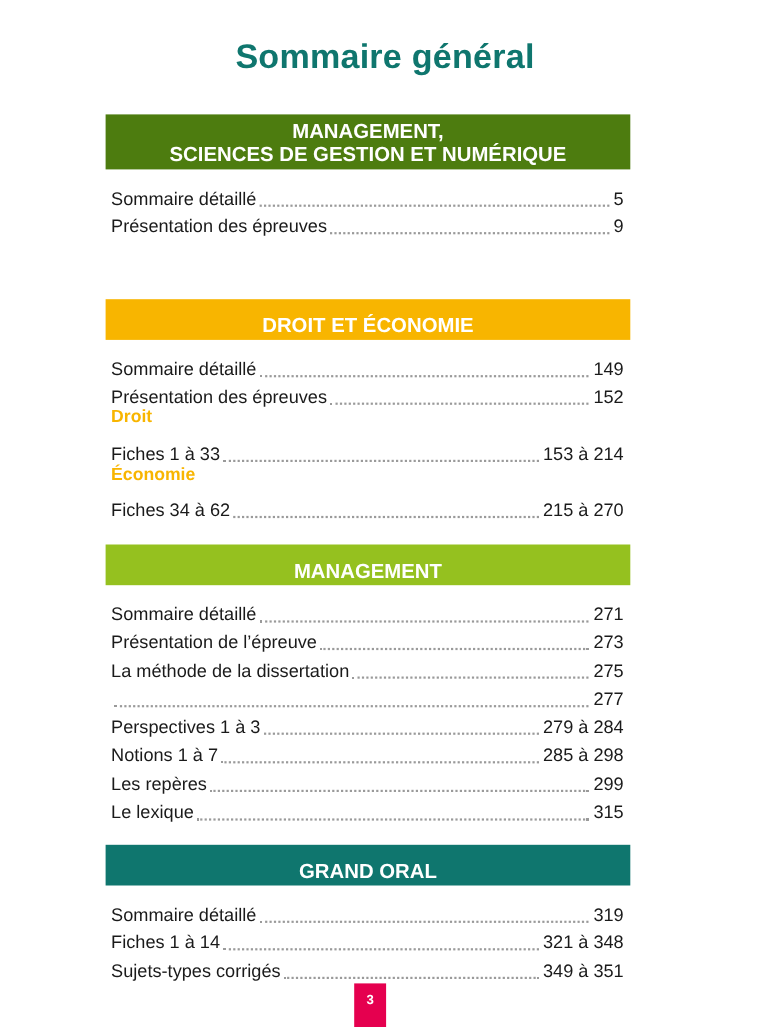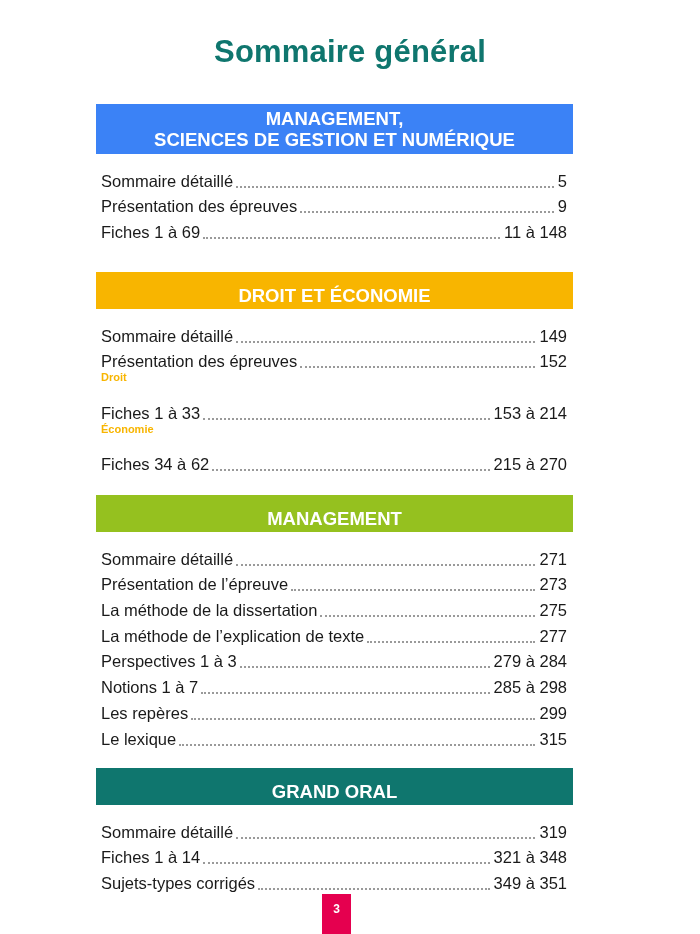--- a/index.html
+++ b/index.html
@@ -3,31 +3,31 @@
 <meta charset="utf-8">
 <style>
   html, body { margin:0; padding:0; background:#ffffff; }
   body { width:700px; height:934px; position:relative; overflow:hidden;
          font-family:"Liberation Sans", "DejaVu Sans", sans-serif; color:#1a1a1a; }
   .title { position:absolute; top:34px; left:0; width:700px; text-align:center;
            color:#0f766e; font-weight:bold; font-size:31px; letter-spacing:0.2px; }
   .section { position:absolute; left:96px; width:477px; }
   .band { width:477px; color:#ffffff; font-weight:bold; text-align:center;
           font-size:18.5px; line-height:21px; box-sizing:border-box; }
-  .band.b1 { background:#3b82f6; padding:4px 0 4px; }
+  .band.b1 { background:#4d7c0f; padding:4px 0 4px; }
   .band.single { padding:13px 0 3px; }
   .b2 { background:#f8b500; }
   .b3 { background:#95c11f; }
   .b4 { background:#0f766e; }
   .entries { margin-top:11px; padding:0 6px 0 5px; }
   .row { display:flex; align-items:flex-end; height:25.7px; font-size:16.5px; }
   .row .label { white-space:nowrap; }
   .row .dots { flex:1; margin:0 4px 0 3px; border-bottom:2px dotted #9a9a9a; height:0; transform:translateY(-3px); }
   .row .page { white-space:nowrap; }
-  .sub { height:25.7px; font-size:11px; font-weight:bold; color:#f8b500; display:flex; align-items:baseline; }
+  .sub { height:25.7px; font-size:16px; font-weight:bold; color:#f8b500; display:flex; align-items:baseline; }
   .pagenum { position:absolute; left:322px; top:894px; width:29px; height:40px; background:#e5004f;
              color:#fff; font-weight:bold; font-size:12px; text-align:center; line-height:30px; }
 </style>
 </head>
 <body>
 
 <div class="title">Sommaire général</div>
 
 <div class="section" style="top:104px;">
   <div class="band b1">
@@ -37,25 +37,20 @@
   <div class="entries">
     <div class="row">
         <span class="label">Sommaire détaillé</span>
         <span class="dots"></span>
         <span class="page">5</span>
       </div>
     <div class="row">
         <span class="label">Présentation des épreuves</span>
         <span class="dots"></span>
         <span class="page">9</span>
-      </div>
-    <div class="row">
-        <span class="label">Fiches 1 à 69</span>
-        <span class="dots"></span>
-        <span class="page">11 à 148</span>
       </div>
   </div>
 </div>
 
 <div class="section" style="top:272px;">
   <div class="band single b2">DROIT ET ÉCONOMIE</div>
   <div class="entries">
     <div class="row">
         <span class="label">Sommaire détaillé</span>
         <span class="dots"></span>
@@ -93,21 +88,20 @@
         <span class="label">Présentation de l’épreuve</span>
         <span class="dots"></span>
         <span class="page">273</span>
       </div>
     <div class="row">
         <span class="label">La méthode de la dissertation</span>
         <span class="dots"></span>
         <span class="page">275</span>
       </div>
     <div class="row">
-        <span class="label">La méthode de l’explication de texte</span>
         <span class="dots"></span>
         <span class="page">277</span>
       </div>
     <div class="row">
         <span class="label">Perspectives 1 à 3</span>
         <span class="dots"></span>
         <span class="page">279 à 284</span>
       </div>
     <div class="row">
         <span class="label">Notions 1 à 7</span>

